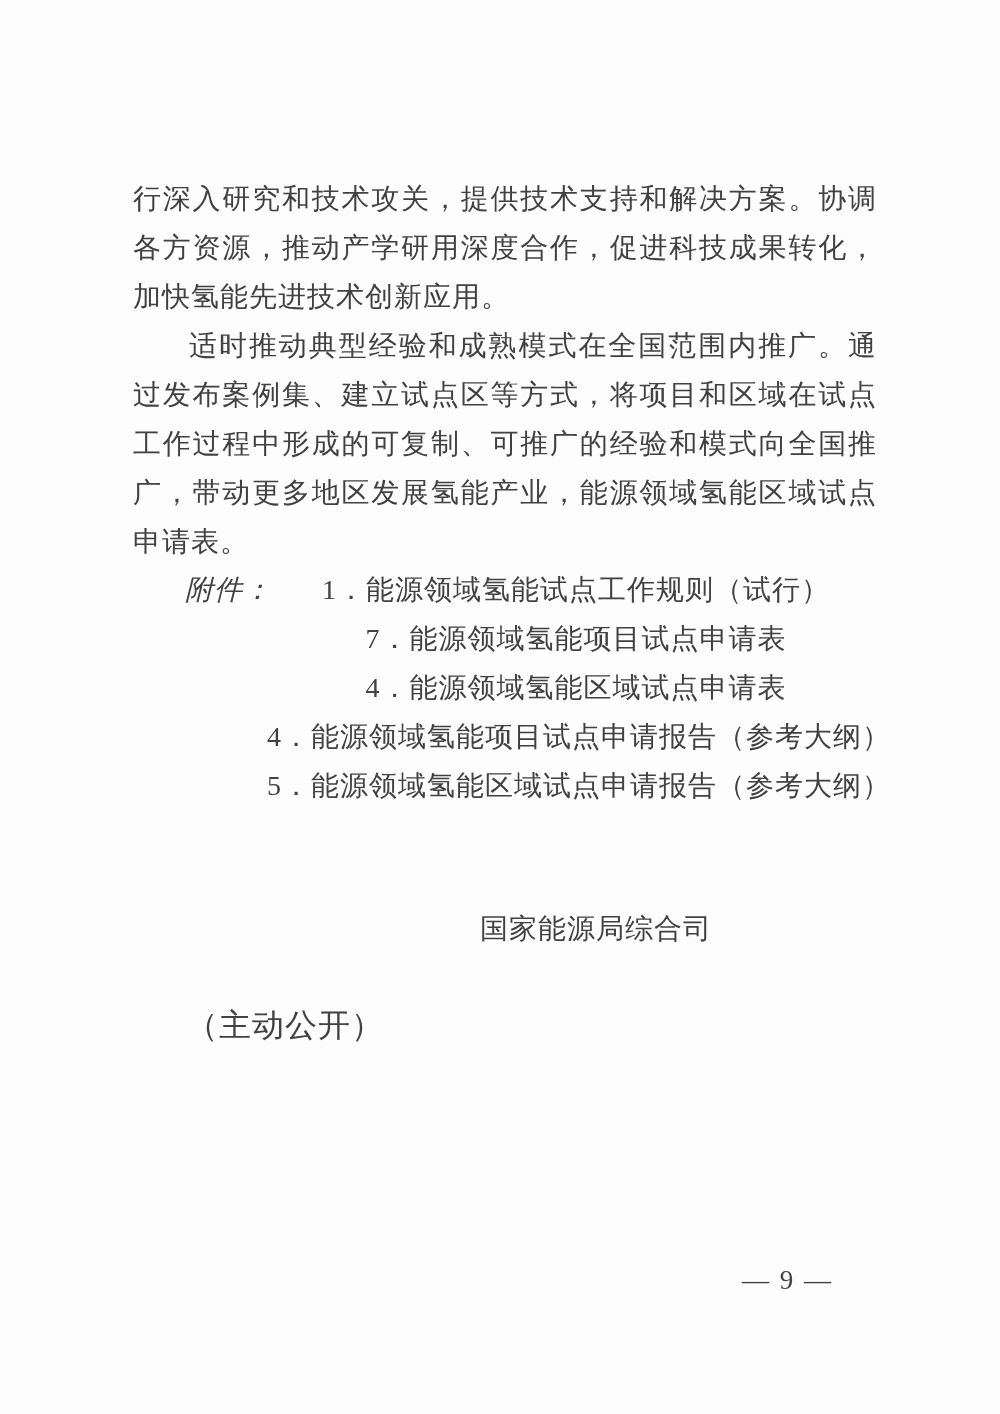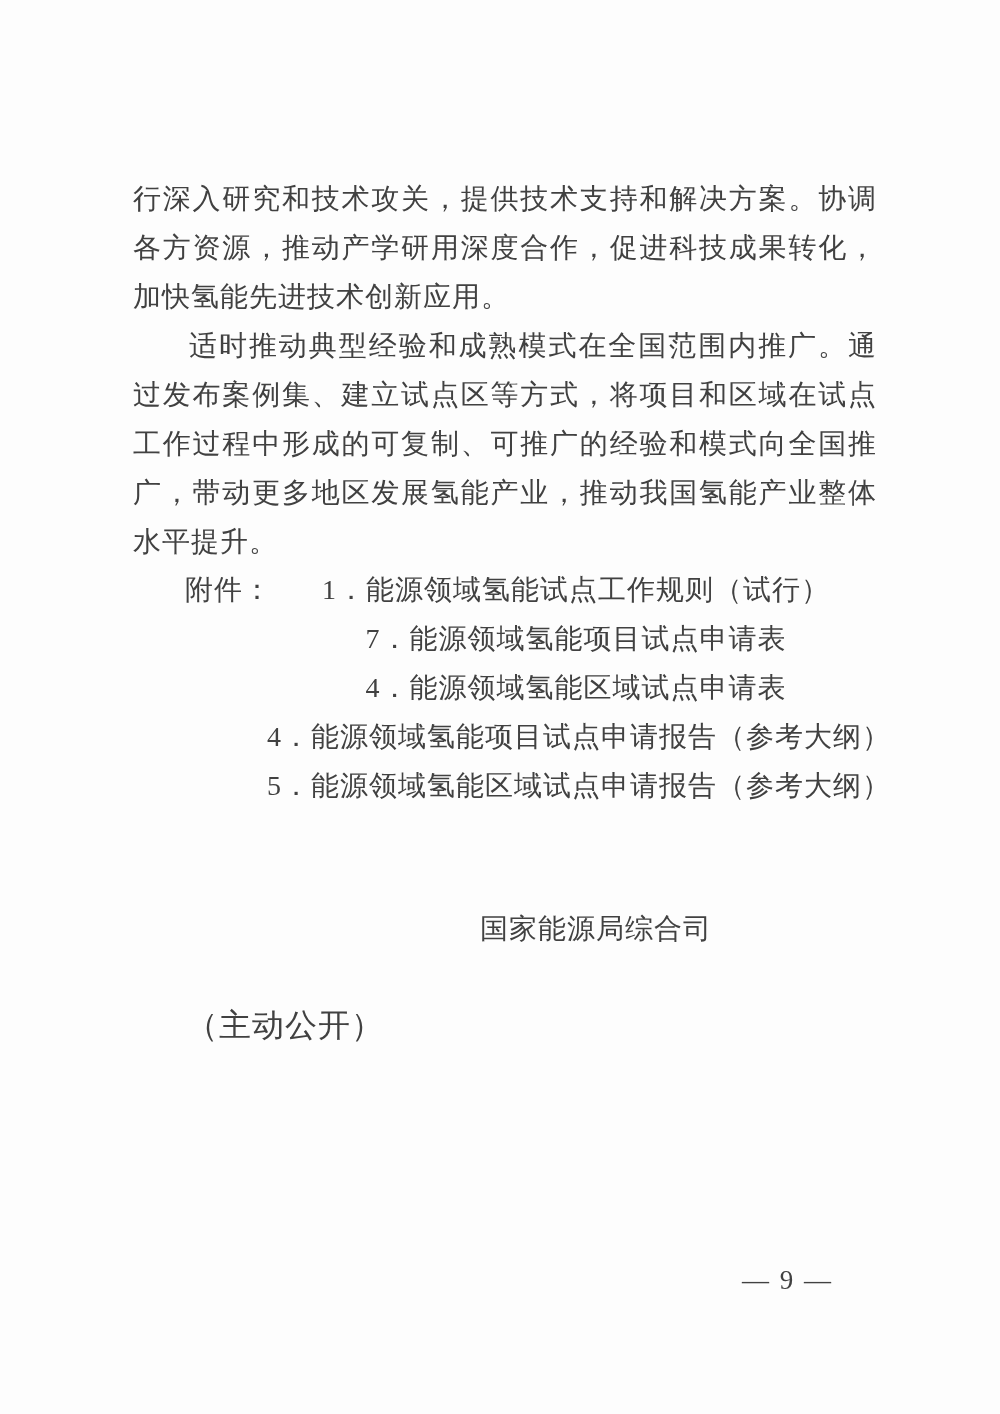--- a/index.html
+++ b/index.html
@@ -39,20 +39,21 @@
     width: 700px;
     font-size: 28px;
     line-height: 49px;
     letter-spacing: 1px;
   }
   .attach-label {
     position: absolute;
     left: 0;
     top: 0;
     white-space: nowrap;
+    font-style: italic;
   }
   .attach-items {
     margin-left: 82px;
   }
   .attach-item {
     white-space: nowrap;
     text-align: center;
   }
   .signature-block {
     position: absolute;
@@ -90,21 +91,21 @@
     white-space: nowrap;
   }
 </style>
 </head>
 <body>
 
 <div class="page">
 
   <div class="body-text">
     <p class="para">行深入研究和技术攻关，提供技术支持和解决方案。协调各方资源，推动产学研用深度合作，促进科技成果转化，加快氢能先进技术创新应用。</p>
-    <p class="para indented">适时推动典型经验和成熟模式在全国范围内推广。通过发布案例集、建立试点区等方式，将项目和区域在试点工作过程中形成的可复制、可推广的经验和模式向全国推广，带动更多地区发展氢能产业，推动我国氢能产业整体水平提升。</p>
+    <p class="para indented">适时推动典型经验和成熟模式在全国范围内推广。通过发布案例集、建立试点区等方式，将项目和区域在试点工作过程中形成的可复制、可推广的经验和模式向全国推广，带动更多地区发展氢能产业，能源领域氢能区域试点申请表。</p>
   </div>
 
   <div class="attachments">
     <span class="attach-label">附件：</span>
     <div class="attach-items">
       <div class="attach-item">1．能源领域氢能试点工作规则（试行）</div>
       <div class="attach-item">7．能源领域氢能项目试点申请表</div>
       <div class="attach-item">4．能源领域氢能区域试点申请表</div>
       <div class="attach-item">4．能源领域氢能项目试点申请报告（参考大纲）</div>
       <div class="attach-item">5．能源领域氢能区域试点申请报告（参考大纲）</div>

